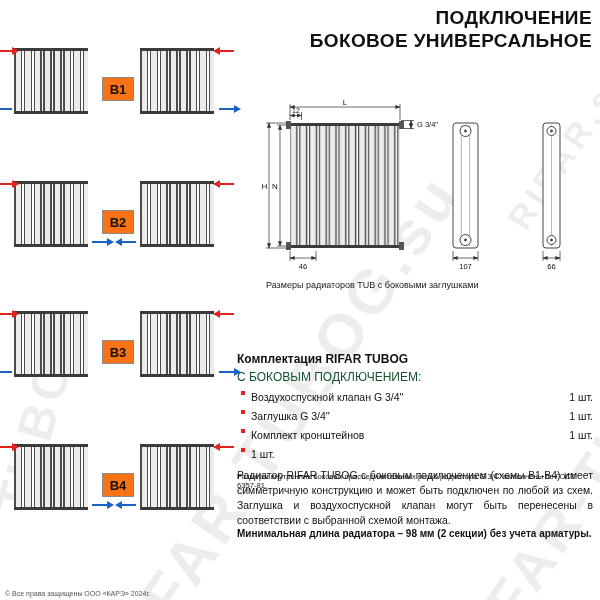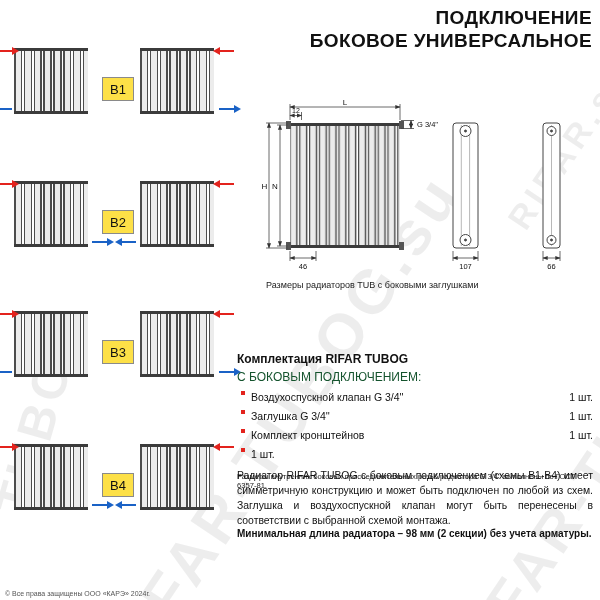--- a/index.html
+++ b/index.html
@@ -10,22 +10,22 @@
   .wm2{font-size:62px;left:86px;top:650px;transform:rotate(-56deg)}
   .wm3{font-size:56px;left:436px;top:650px;transform:rotate(-56deg)}
   .wm4{font-size:34px;left:500px;top:215px;transform:rotate(-56deg)}
   .content{position:absolute;inset:0;z-index:1}
   .title{position:absolute;top:6px;right:8px;text-align:right;font-size:19px;font-weight:bold;line-height:1.22;letter-spacing:.4px}
   .scheme-row{position:absolute;left:2px;width:240px;height:72px}
   .r1{top:45px}.r2{top:178px}.r3{top:308px}.r4{top:441px}
   .radiator{position:absolute;top:3px;width:74px;height:66px;border-top:3px solid #3b3b3b;border-bottom:3px solid #3b3b3b;
     background:repeating-linear-gradient(90deg,#4c4c4c 0 1.6px,#ececec 1.6px 6.8px,#4c4c4c 6.8px 8.4px,#fff 8.4px 9.8px)}
   .rad-left{left:12px}.rad-right{left:138px}
-  .scheme-label{position:absolute;left:100px;top:32px;width:32px;height:24px;border:1px solid #8a8a8a;background:#fde047;
-    display:flex;align-items:center;justify-content:center;font-weight:normal;font-size:13px}
+  .scheme-label{position:absolute;left:100px;top:32px;width:32px;height:24px;border:1px solid #8a8a8a;background:#f97316;
+    display:flex;align-items:center;justify-content:center;font-weight:bold;font-size:13px}
   .arr{position:absolute;width:15px;height:2.4px}
   .arr.red{background:#e3231d;color:#e3231d}
   .arr.blue{background:#1a62c6;color:#1a62c6}
   .arr.dir-right::after{content:"";position:absolute;right:-6.5px;top:-3.3px;border-top:4.4px solid transparent;border-bottom:4.4px solid transparent;border-left:7px solid currentColor}
   .arr.dir-left::after{content:"";position:absolute;left:-6.5px;top:-3.3px;border-top:4.4px solid transparent;border-bottom:4.4px solid transparent;border-right:7px solid currentColor}
   .a-tl{left:-5px;top:5px}.a-bl{left:-5px;top:63px}
   .a-tr{left:217px;top:5px}.a-br{left:217px;top:63px}
   .a-cl{left:90px;top:63px}.a-cr{left:119px;top:63px}
   .drawing{position:absolute;left:260px;top:98px;width:332px;height:178px}
   .drawing text{font-family:"Liberation Sans",sans-serif}

